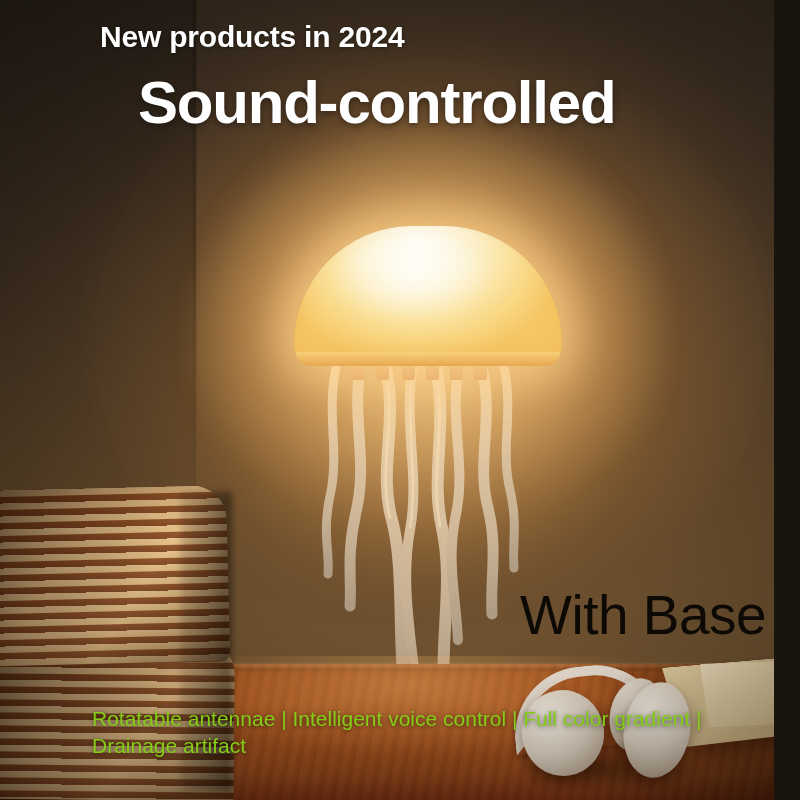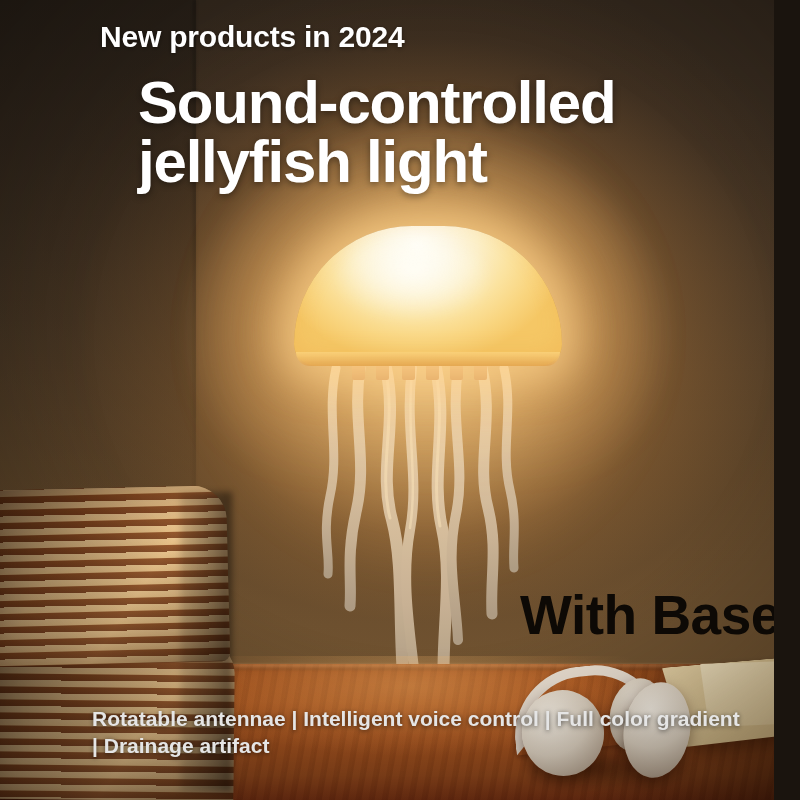--- a/index.html
+++ b/index.html
@@ -276,33 +276,33 @@
     line-height: 0.98;
     color: #ffffff;
     letter-spacing: -1.2px;
     text-shadow: 0 2px 7px rgba(0,0,0,0.42);
   }
   .headline span { display: block; }
   .with-base {
     position: absolute;
     left: 520px; top: 583px;
     font-size: 55px;
-    font-weight: 700;
+    font-weight: 400;
     color: #0d0905;
     letter-spacing: -0.5px;
     white-space: nowrap;
   }
   .features {
     position: absolute;
     left: 92px; top: 706px;
     width: 650px;
     font-size: 21px;
-    font-weight: 700;
+    font-weight: 400;
     line-height: 1.28;
-    color: #e5e5e5;
+    color: #84cc16;
     text-shadow: 0 1px 5px rgba(0,0,0,0.62);
   }
 </style>
 </head>
 <body>
 
 <div id="stage">
 
   <div class="wall"></div>
   <div class="wall-left"></div>
@@ -384,20 +384,19 @@
     </div>
     <div class="pillow-edge"></div>
   </div>
 
   <div class="wall-vignette"></div>
 
   <div class="kicker">New products in 2024</div>
 
   <div class="headline">
     <span>Sound-controlled</span>
-    <span>jellyfish light</span>
   </div>
 
   <div class="with-base">With Base</div>
 
   <div class="features">Rotatable antennae | Intelligent voice control | Full color gradient | Drainage artifact</div>
 
 </div>
 
 </body></html>

